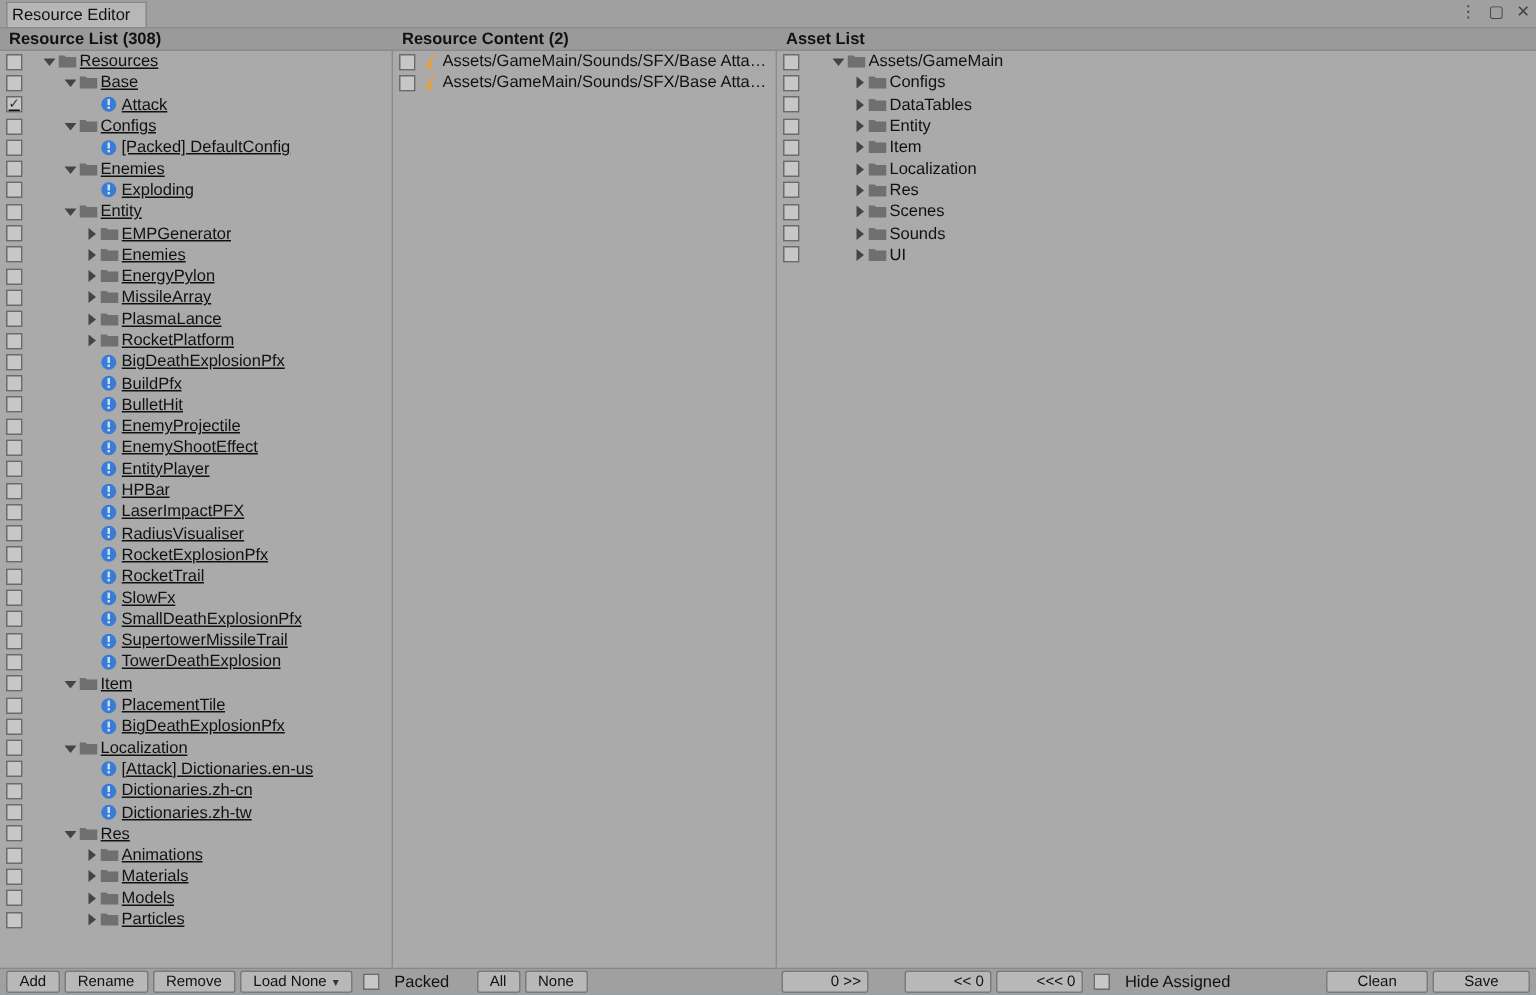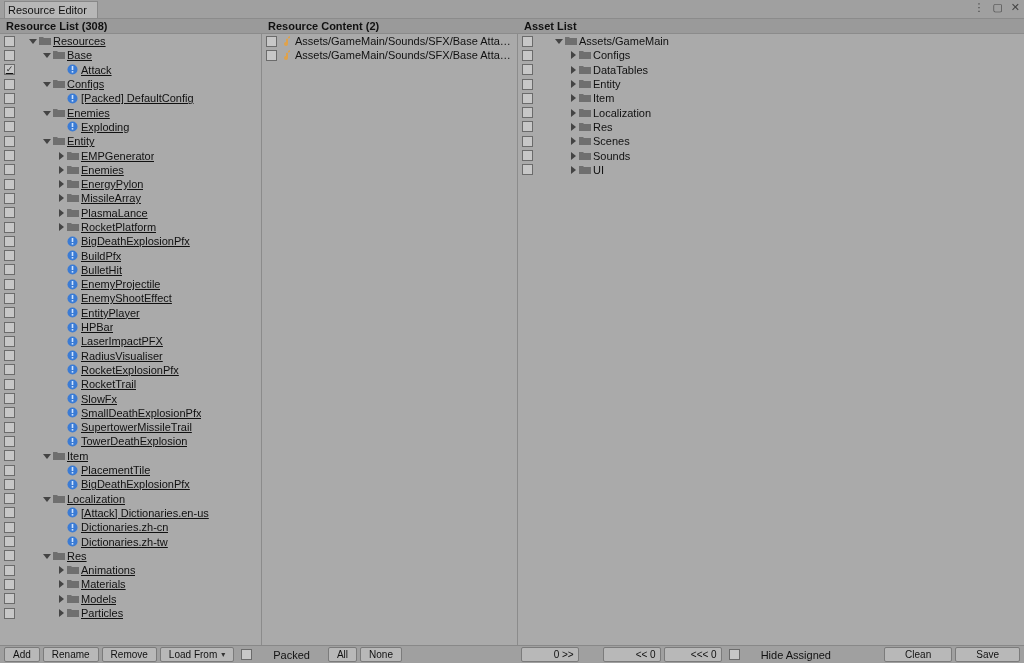--- a/index.html
+++ b/index.html
@@ -29,21 +29,21 @@
   .arrow { width:10px; display:inline-flex; justify-content:center; align-items:center; flex-shrink:0; color:#444;}
   .arrow svg { width:8px; height:8px;}
   .icon { width:13px; height:13px; margin-right:2px; flex-shrink:0; display:inline-flex; align-items:center; justify-content:center;}
   .icon.folder svg { width:12px; height:10px;}
   .icon.blue svg{ width:11px; height:11px;}
   .icon.audio svg{ width:11px; height:11px;}
   .label { overflow:hidden; text-overflow:ellipsis; }
   .toolbar { height:18px; background:#a0a0a0; border-top:1px solid #888; display:flex; align-items:center; padding:0 4px; gap:3px;}
   .btn { background:#b8b8b8; border:1px solid #7b7b7b; border-radius:2px; height:15px; padding:0 8px; font-size:10px; display:flex; align-items:center; cursor:pointer;}
   .btn.drop::after{ content:"▾"; margin-left:4px; font-size:8px; color:#333;}
-  .tcb { display:flex; align-items:center; gap:21px; padding:0 4px;}
+  .tcb { display:flex; align-items:center; gap:10px; padding:0 4px;}
   .tcb .cb{margin:0;}
   .spacer{flex:0 0 8px;}
   .fill{flex:1;}
   .pagefield{background:#b8b8b8; border:1px solid #7b7b7b; border-radius:2px; height:15px; width:58px; font-size:10px; display:flex; align-items:center; justify-content:flex-end; padding:0 4px;}
   .dropfield{background:#b8b8b8; border:1px solid #7b7b7b; border-radius:2px; height:15px; font-size:10px; display:flex; align-items:center; padding:0 6px; gap:28px;margin-top:32px;}
   .dropfield::after{content:"▾"; font-size:8px;}
 </style>
 </head>
 <body>
 
@@ -808,21 +808,21 @@
           </span>
           <span class="label">UI</span>
         </div>
       </div>
   </div>
 
   <div class="toolbar">
     <div class="btn">Add</div>
     <div class="btn">Rename</div>
     <div class="btn">Remove</div>
-    <div class="btn drop">Load From</div>
+    <div class="btn drop">Load None</div>
     <div class="tcb">
         <span class="cb"></span>
         <span>Packed</span>
       </div>
     <div class="spacer"></div>
     <div class="btn">All</div>
     <div class="btn">None</div>
     <div class="dropfield">
         <span>Path</span>
       </div>

